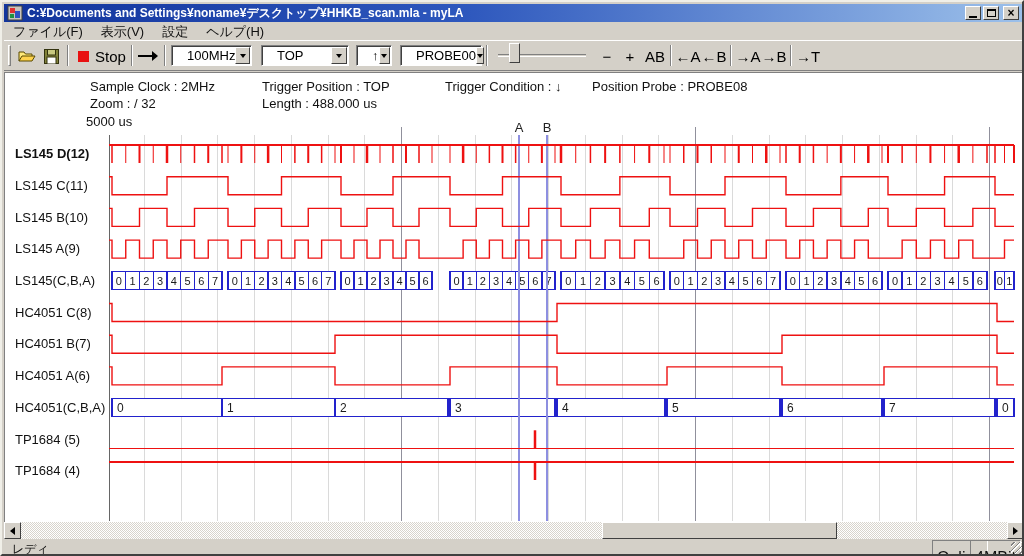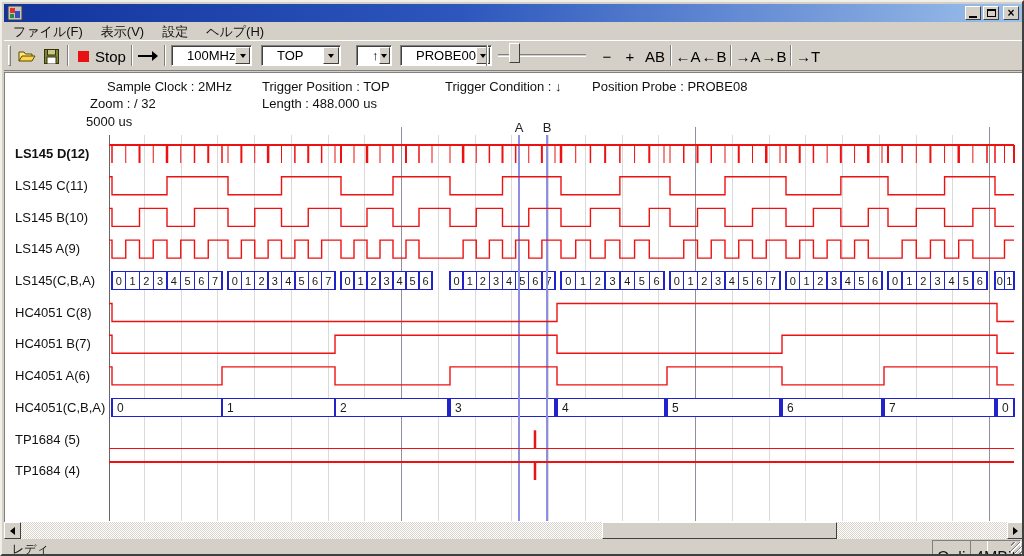--- a/index.html
+++ b/index.html
@@ -71,20 +71,21 @@
 
 <div id="win">
 
   <div id="titlebar" class="abs">
     <svg width="16" height="16" style="margin-right:4px;flex:none;">
       <rect x="1" y="1" width="14" height="14" fill="#c8c4bc" stroke="#404040"></rect>
       <rect x="3" y="3" width="5" height="5" fill="#e03030"></rect>
       <rect x="8" y="6" width="5" height="7" fill="#3050c0"></rect>
       <rect x="3" y="9" width="4" height="4" fill="#209040"></rect>
     </svg>
+    <span id="title-text">C:¥Documents and Settings¥noname¥デスクトップ¥HHKB_scan.mla - myLA</span>
     <div id="win-buttons">
       <div class="winbtn">
           <div class="glyph-min"></div>
         </div>
       <div class="winbtn">
           <div class="glyph-max"></div>
         </div>
       <div class="winbtn" style="margin-left:4px;">
           <span class="glyph-x">×</span>
         </div>
@@ -126,33 +127,33 @@
       </svg>
     </div>
     <div class="tb sep" style="left:160px;"></div>
 
     <div class="combo abs" style="left:167px;width:81px;">
       <span class="val">100MHz</span>
       <span class="combo-btn">
           <span class="tri-down"></span>
         </span>
     </div>
-    <div class="combo abs" style="left:257px;width:80px;">
+    <div class="combo abs" style="left:257px;width:88px;">
       <span class="val">TOP</span>
       <span class="combo-btn">
           <span class="tri-down"></span>
         </span>
     </div>
     <div class="combo abs" style="left:352px;width:36px;">
       <span class="val">↑</span>
       <span class="combo-btn">
           <span class="tri-down"></span>
         </span>
     </div>
-    <div class="combo abs" style="left:372px;left:396px;width:92px;">
+    <div class="combo abs" style="left:372px;left:396px;width:82px;">
       <span class="val">PROBE00</span>
       <span class="combo-btn">
           <span class="tri-down"></span>
         </span>
     </div>
 
     <div class="tb sep" style="left:482px;"></div>
     <div id="slider-track" class="abs" style="left:494px;width:88px;"></div>
     <div id="slider-thumb" class="abs" style="left:505px;"></div>
     <div class="tb tbtn" style="left:594px;width:18px;font-size:15px;">−</div>
@@ -163,21 +164,21 @@
     <div class="tb tbtn" style="left:697px;width:26px;">←B</div>
     <div class="tb sep" style="left:726px;"></div>
     <div class="tb tbtn" style="left:731px;width:26px;">→A</div>
     <div class="tb tbtn" style="left:757px;width:26px;">→B</div>
     <div class="tb sep" style="left:786px;"></div>
     <div class="tb tbtn" style="left:791px;width:26px;">→T</div>
   </div>
 
   <div id="client" class="abs"></div>
 
-  <div class="info-text" style="left:105px;top:77px;">Sample Clock : 2MHz</div>
+  <div class="info-text" style="left:88px;top:77px;">Sample Clock : 2MHz</div>
   <div class="info-text" style="left:260px;top:77px;">Trigger Position : TOP</div>
   <div class="info-text" style="left:443px;top:77px;">Trigger Condition : ↓</div>
   <div class="info-text" style="left:590px;top:77px;">Position Probe : PROBE08</div>
   <div class="info-text" style="left:88px;top:94px;">Zoom : /  32</div>
   <div class="info-text" style="left:260px;top:94px;">Length : 488.000 us</div>
   <div class="info-text" style="left:84px;top:112px;">5000 us</div>
 
   <div class="marker-label" style="left:510px;">A</div>
   <div class="marker-label" style="left:538px;">B</div>
 

